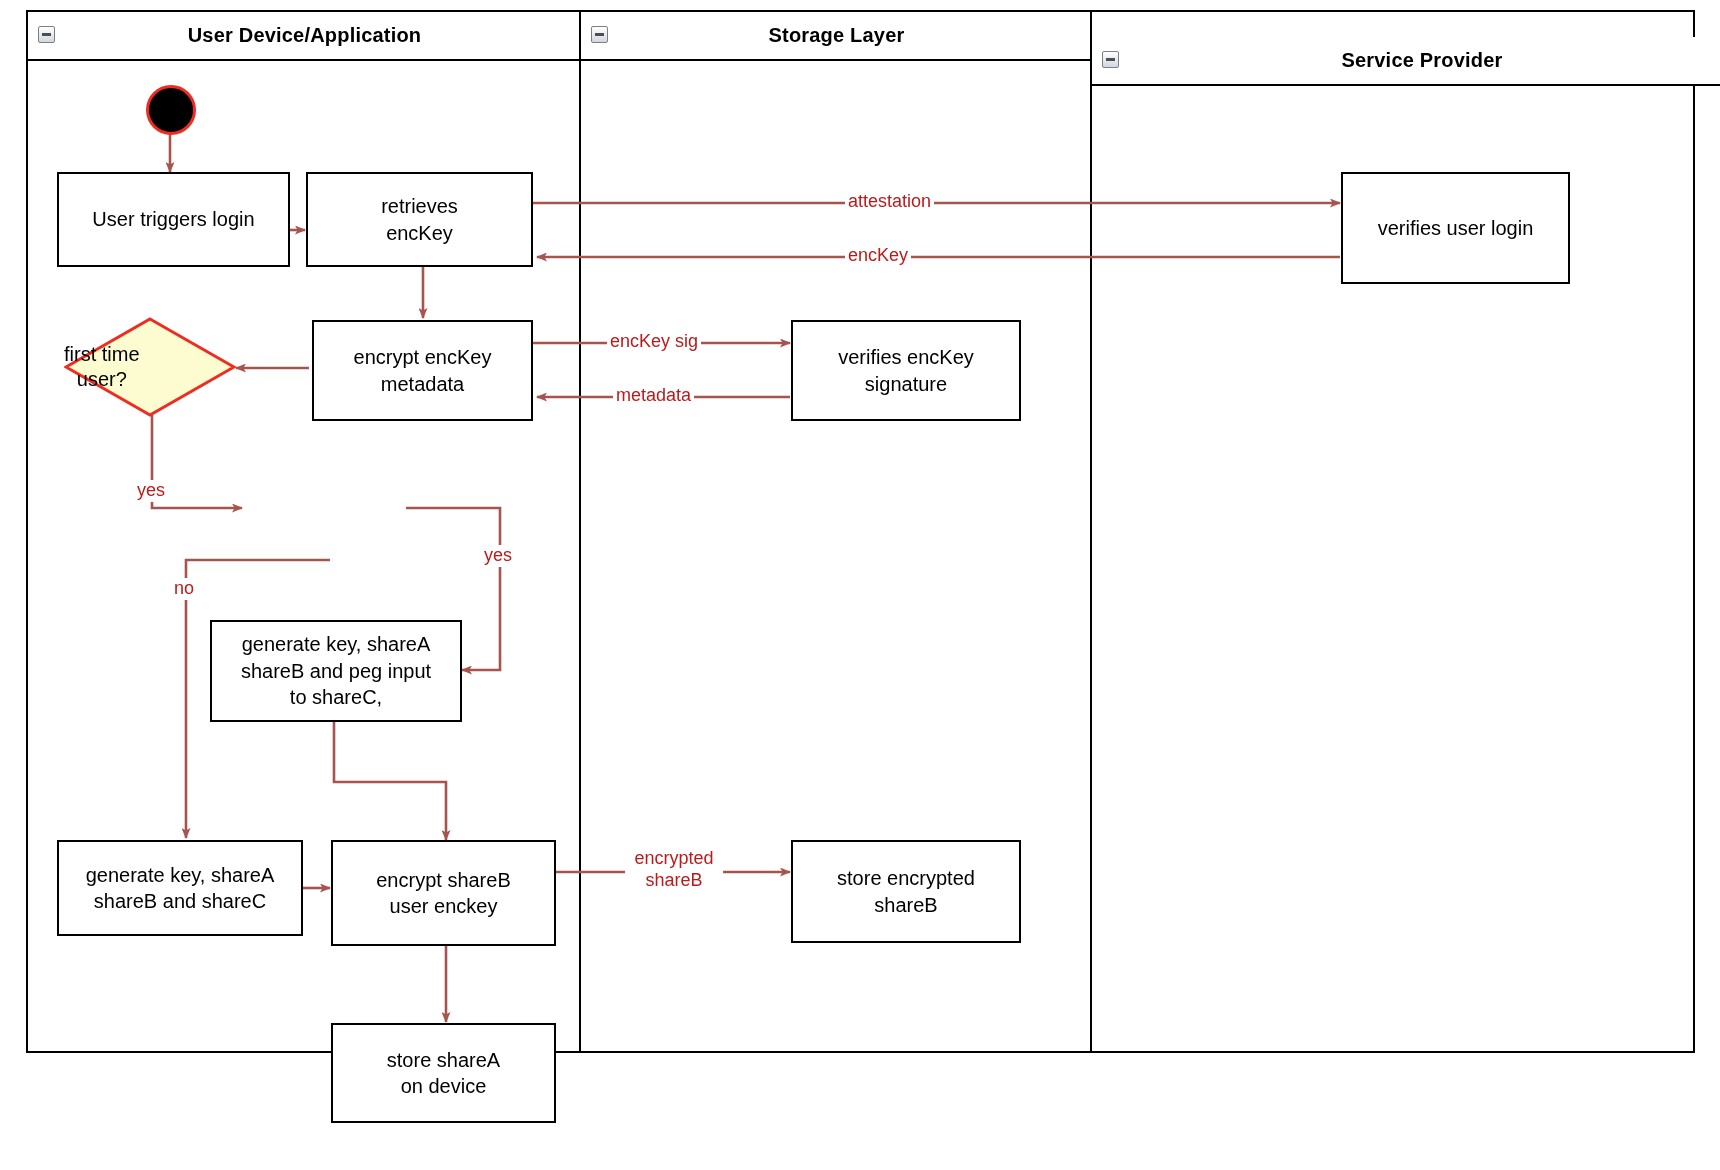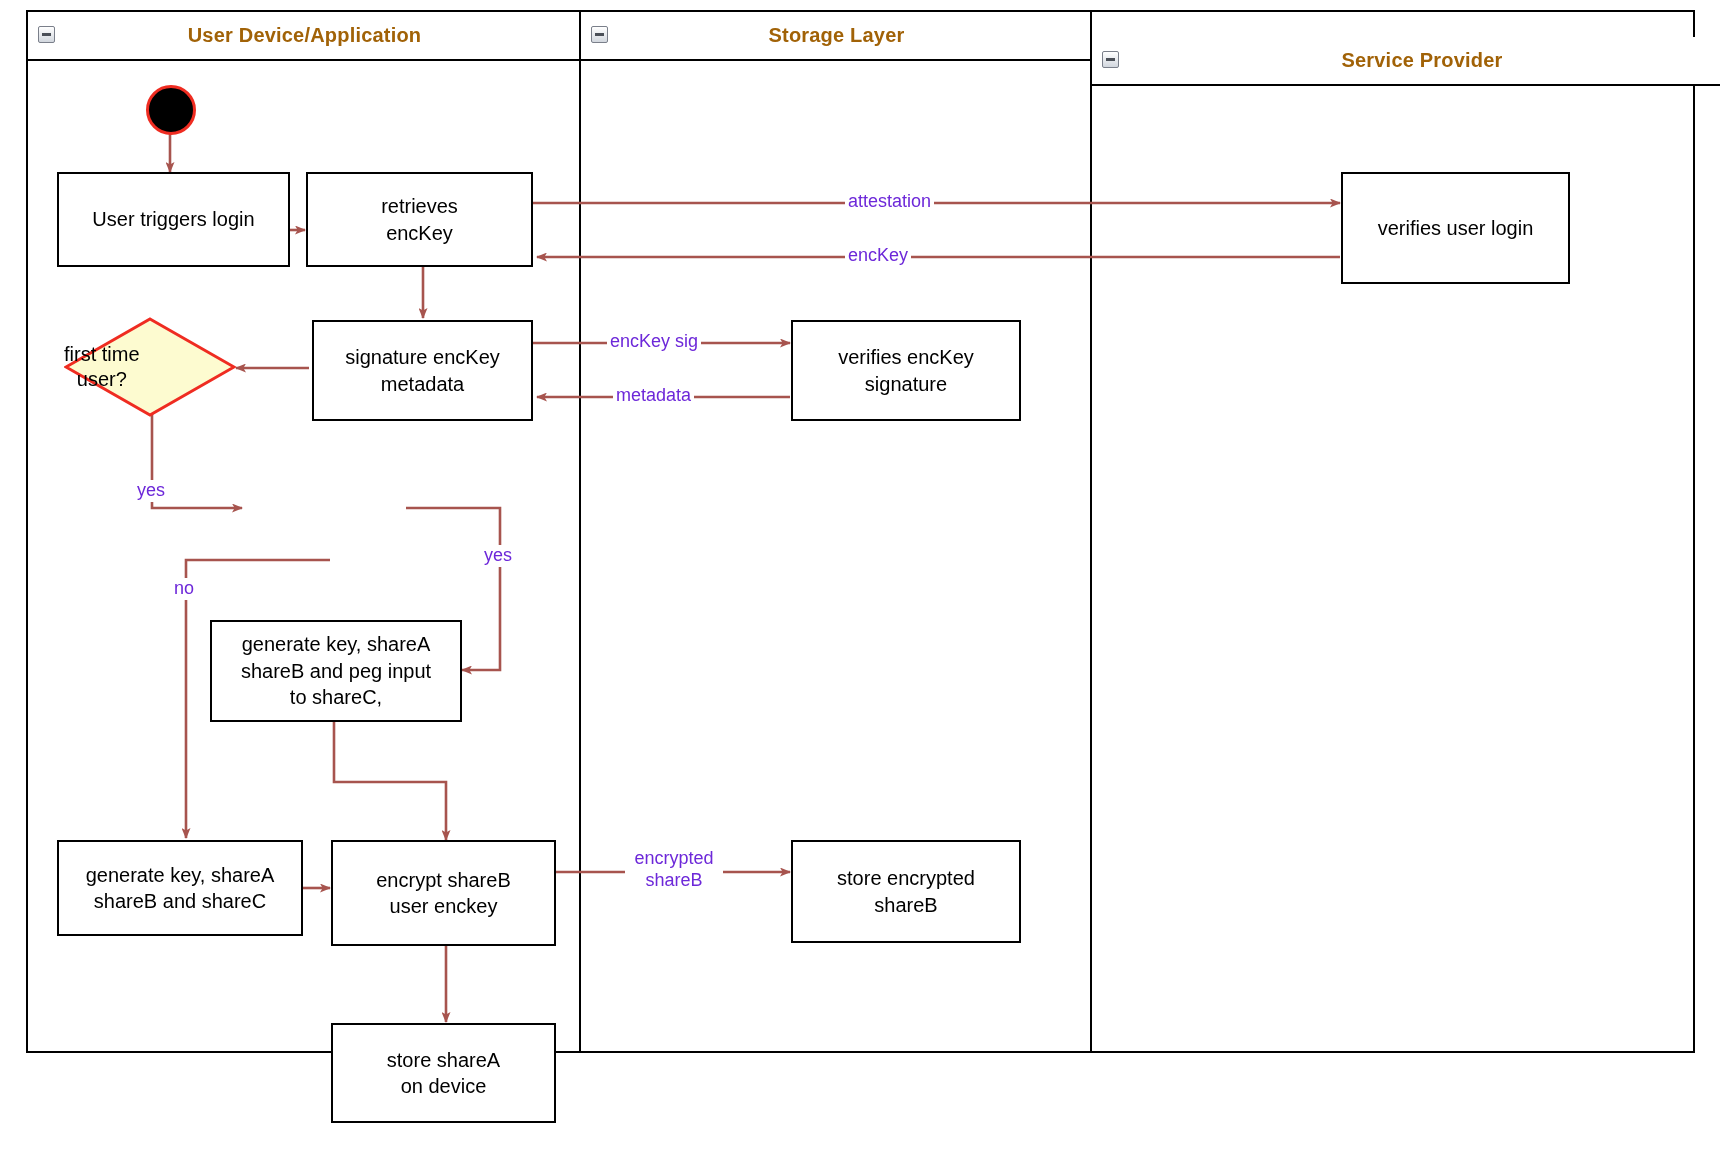--- a/index.html
+++ b/index.html
@@ -1,28 +1,28 @@
 <!DOCTYPE html>
 <html><head>
 <meta charset="utf-8">
 <style>
   html,body{margin:0;padding:0;background:#ffffff;}
   body{font-family:"Liberation Sans",sans-serif;}
   #canvas{position:relative;width:1720px;height:1170px;background:#ffffff;overflow:hidden;}
   #frame{position:absolute;left:26px;top:10px;width:1669px;height:1043px;border:2px solid #000;box-sizing:border-box;background:#fff;}
   .lane-header{position:absolute;top:0;height:49px;box-sizing:border-box;border-bottom:2px solid #000;display:flex;align-items:center;justify-content:center;background:#fff;}
-  .lane-header .title{font-weight:bold;font-size:20px;color:#a16207;letter-spacing:.2px;}
+  .lane-header .title{font-weight:bold;font-size:20px;color:#000000;letter-spacing:.2px;}
   .lane-sep{position:absolute;top:0;width:2px;height:100%;background:#000;}
   .collapse-icon{position:absolute;left:10px;top:14px;width:17px;height:17px;box-sizing:border-box;border:1px solid #7a7f8a;border-radius:2px;
      background:linear-gradient(#ffffff,#d2d7de);display:flex;align-items:center;justify-content:center;}
   .collapse-icon i{display:block;width:9px;height:3px;background:#4a4f57;}
   svg#diagram{position:absolute;left:0;top:0;width:1720px;height:1170px;pointer-events:none;}
   .nodebox{position:absolute;box-sizing:border-box;border:2px solid #000;background:#fff;display:flex;align-items:center;justify-content:center;text-align:center;}
   .nodebox span{font-size:20px;line-height:1.32;color:#000;padding:0 4px;}
-  .elabel{position:absolute;background:#fff;font-size:18px;color:#6d28d9;line-height:1.2;text-align:center;white-space:nowrap;padding:0 3px;}
+  .elabel{position:absolute;background:#fff;font-size:18px;color:#b91c1c;line-height:1.2;text-align:center;white-space:nowrap;padding:0 3px;}
   .elabel.two{white-space:normal;width:92px;}
   .diamond-wrap{position:absolute;}
   .diamond-wrap .dtext{position:absolute;left:0;top:0;width:100%;height:100%;display:flex;align-items:center;justify-content:flex-start;text-align:center;font-size:20px;color:#000;line-height:1.25;}
 </style>
 </head>
 <body>
 
 <div id="canvas">
 
   <div id="frame">
@@ -98,21 +98,21 @@
 
   <div class="nodebox" style="left:306px;top:172px;width:227px;height:95px;">
     <span><span>retrieves</span><br><span>encKey</span></span>
   </div>
 
   <div class="nodebox" style="left:1341px;top:172px;width:229px;height:112px;">
     <span>verifies user login</span>
   </div>
 
   <div class="nodebox" style="left:312px;top:320px;width:221px;height:101px;">
-    <span><span>signature encKey</span><br><span>metadata</span></span>
+    <span><span>encrypt encKey</span><br><span>metadata</span></span>
   </div>
 
   <div class="nodebox" style="left:791px;top:320px;width:230px;height:101px;">
     <span>verifies encKey signature</span>
   </div>
 
   <div class="nodebox" style="left:210px;top:620px;width:252px;height:102px;">
     <span><span>generate key, shareA</span><br><span>shareB and peg input</span><br><span>to shareC,</span></span>
   </div>
 

